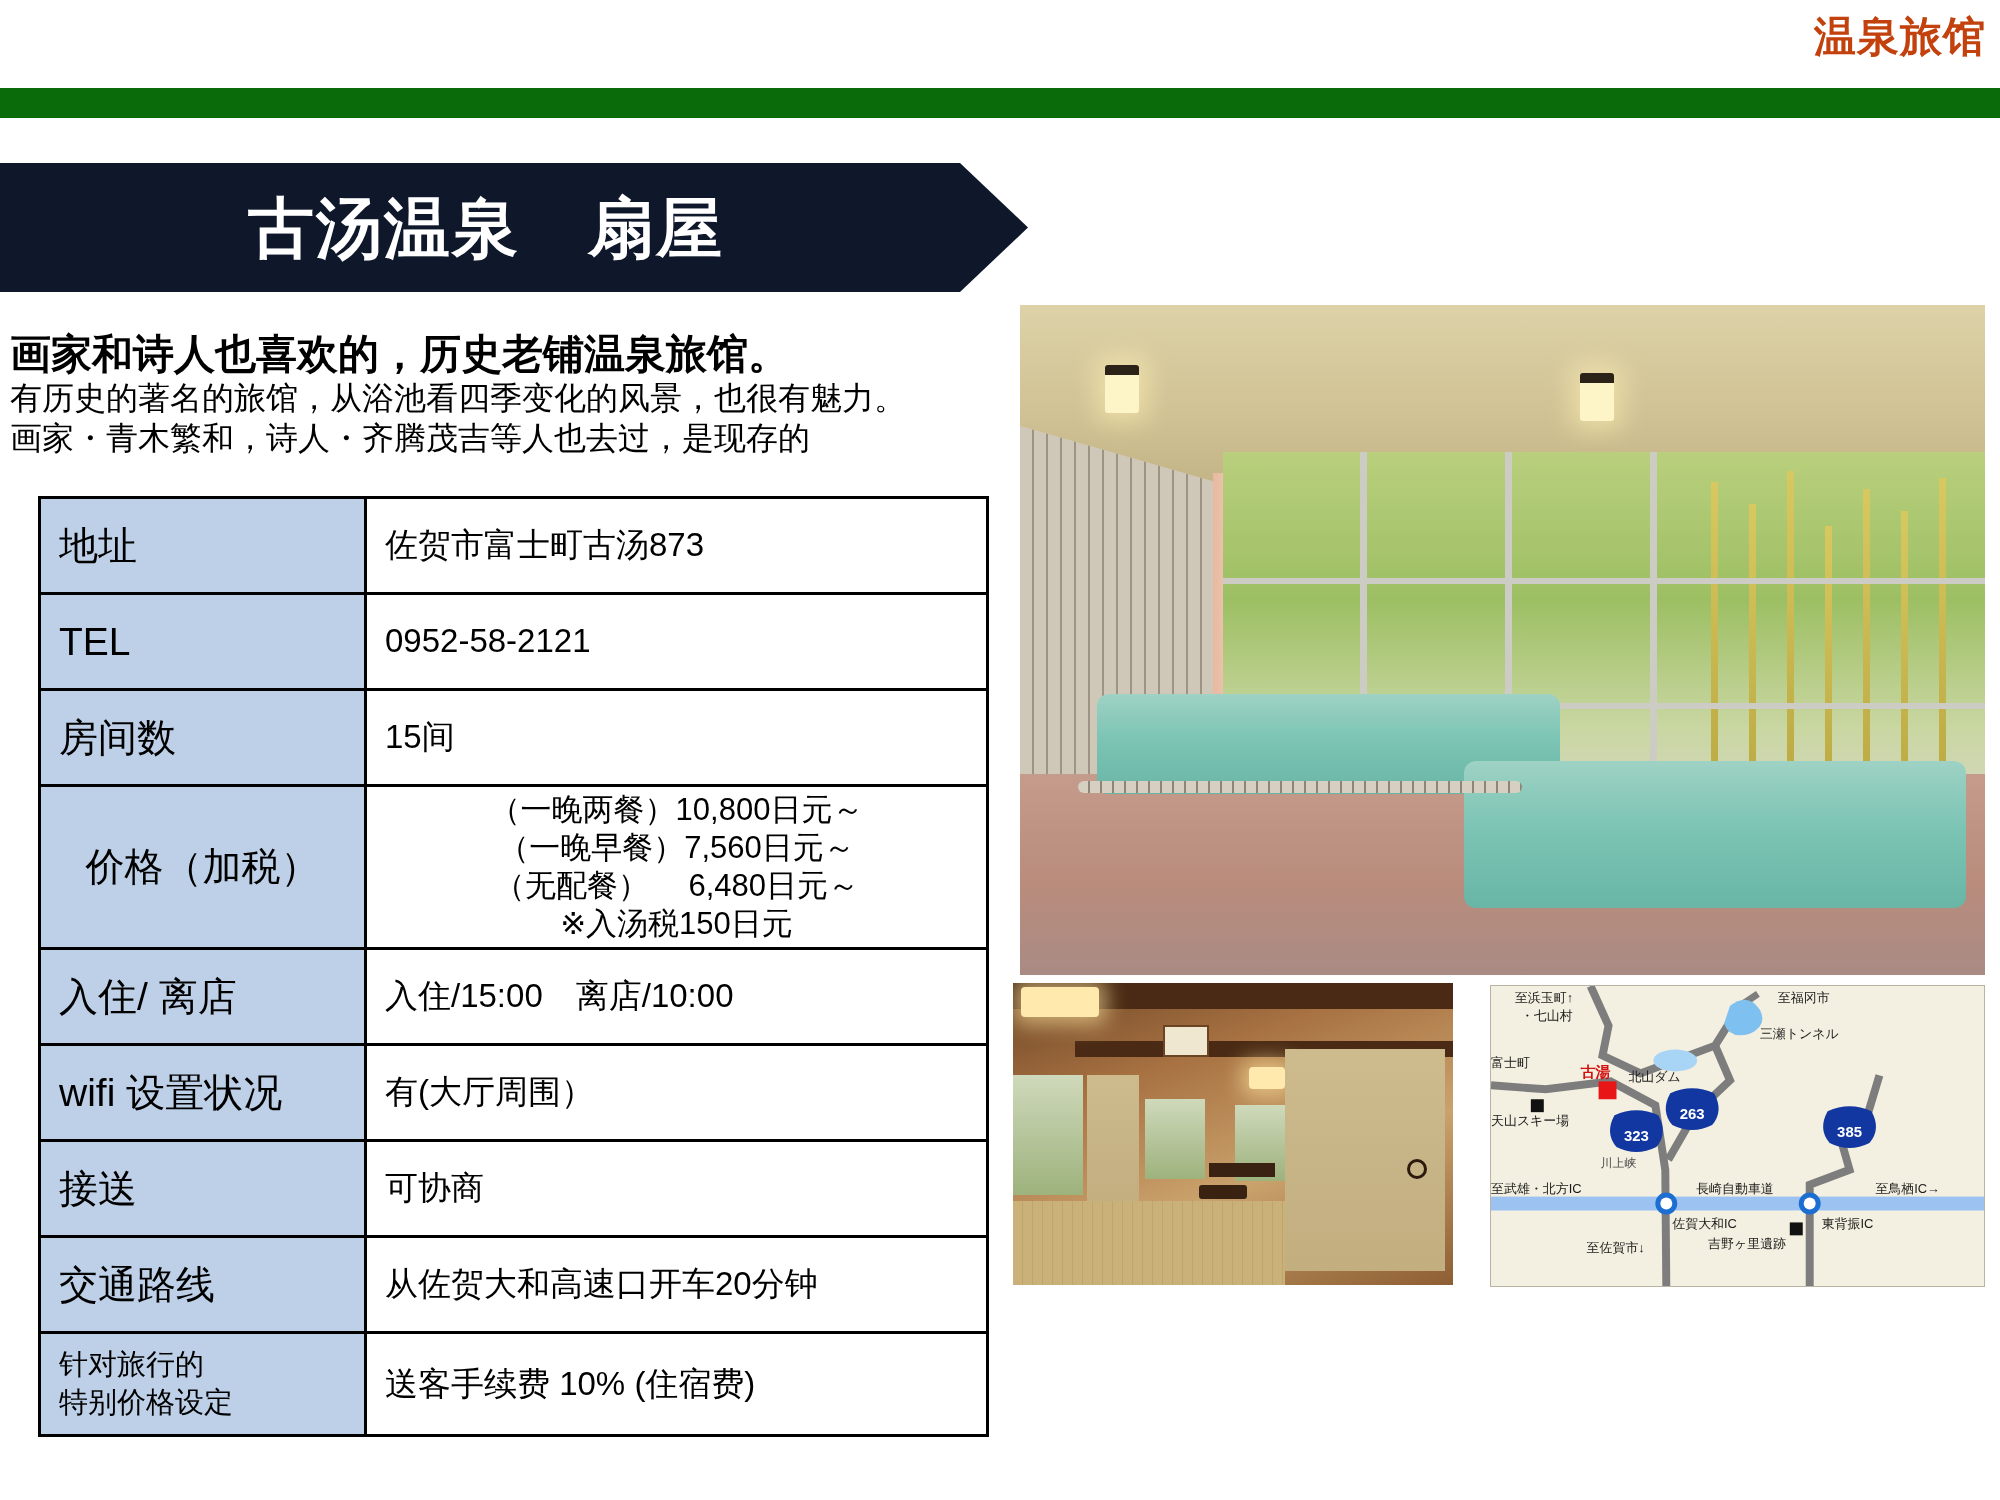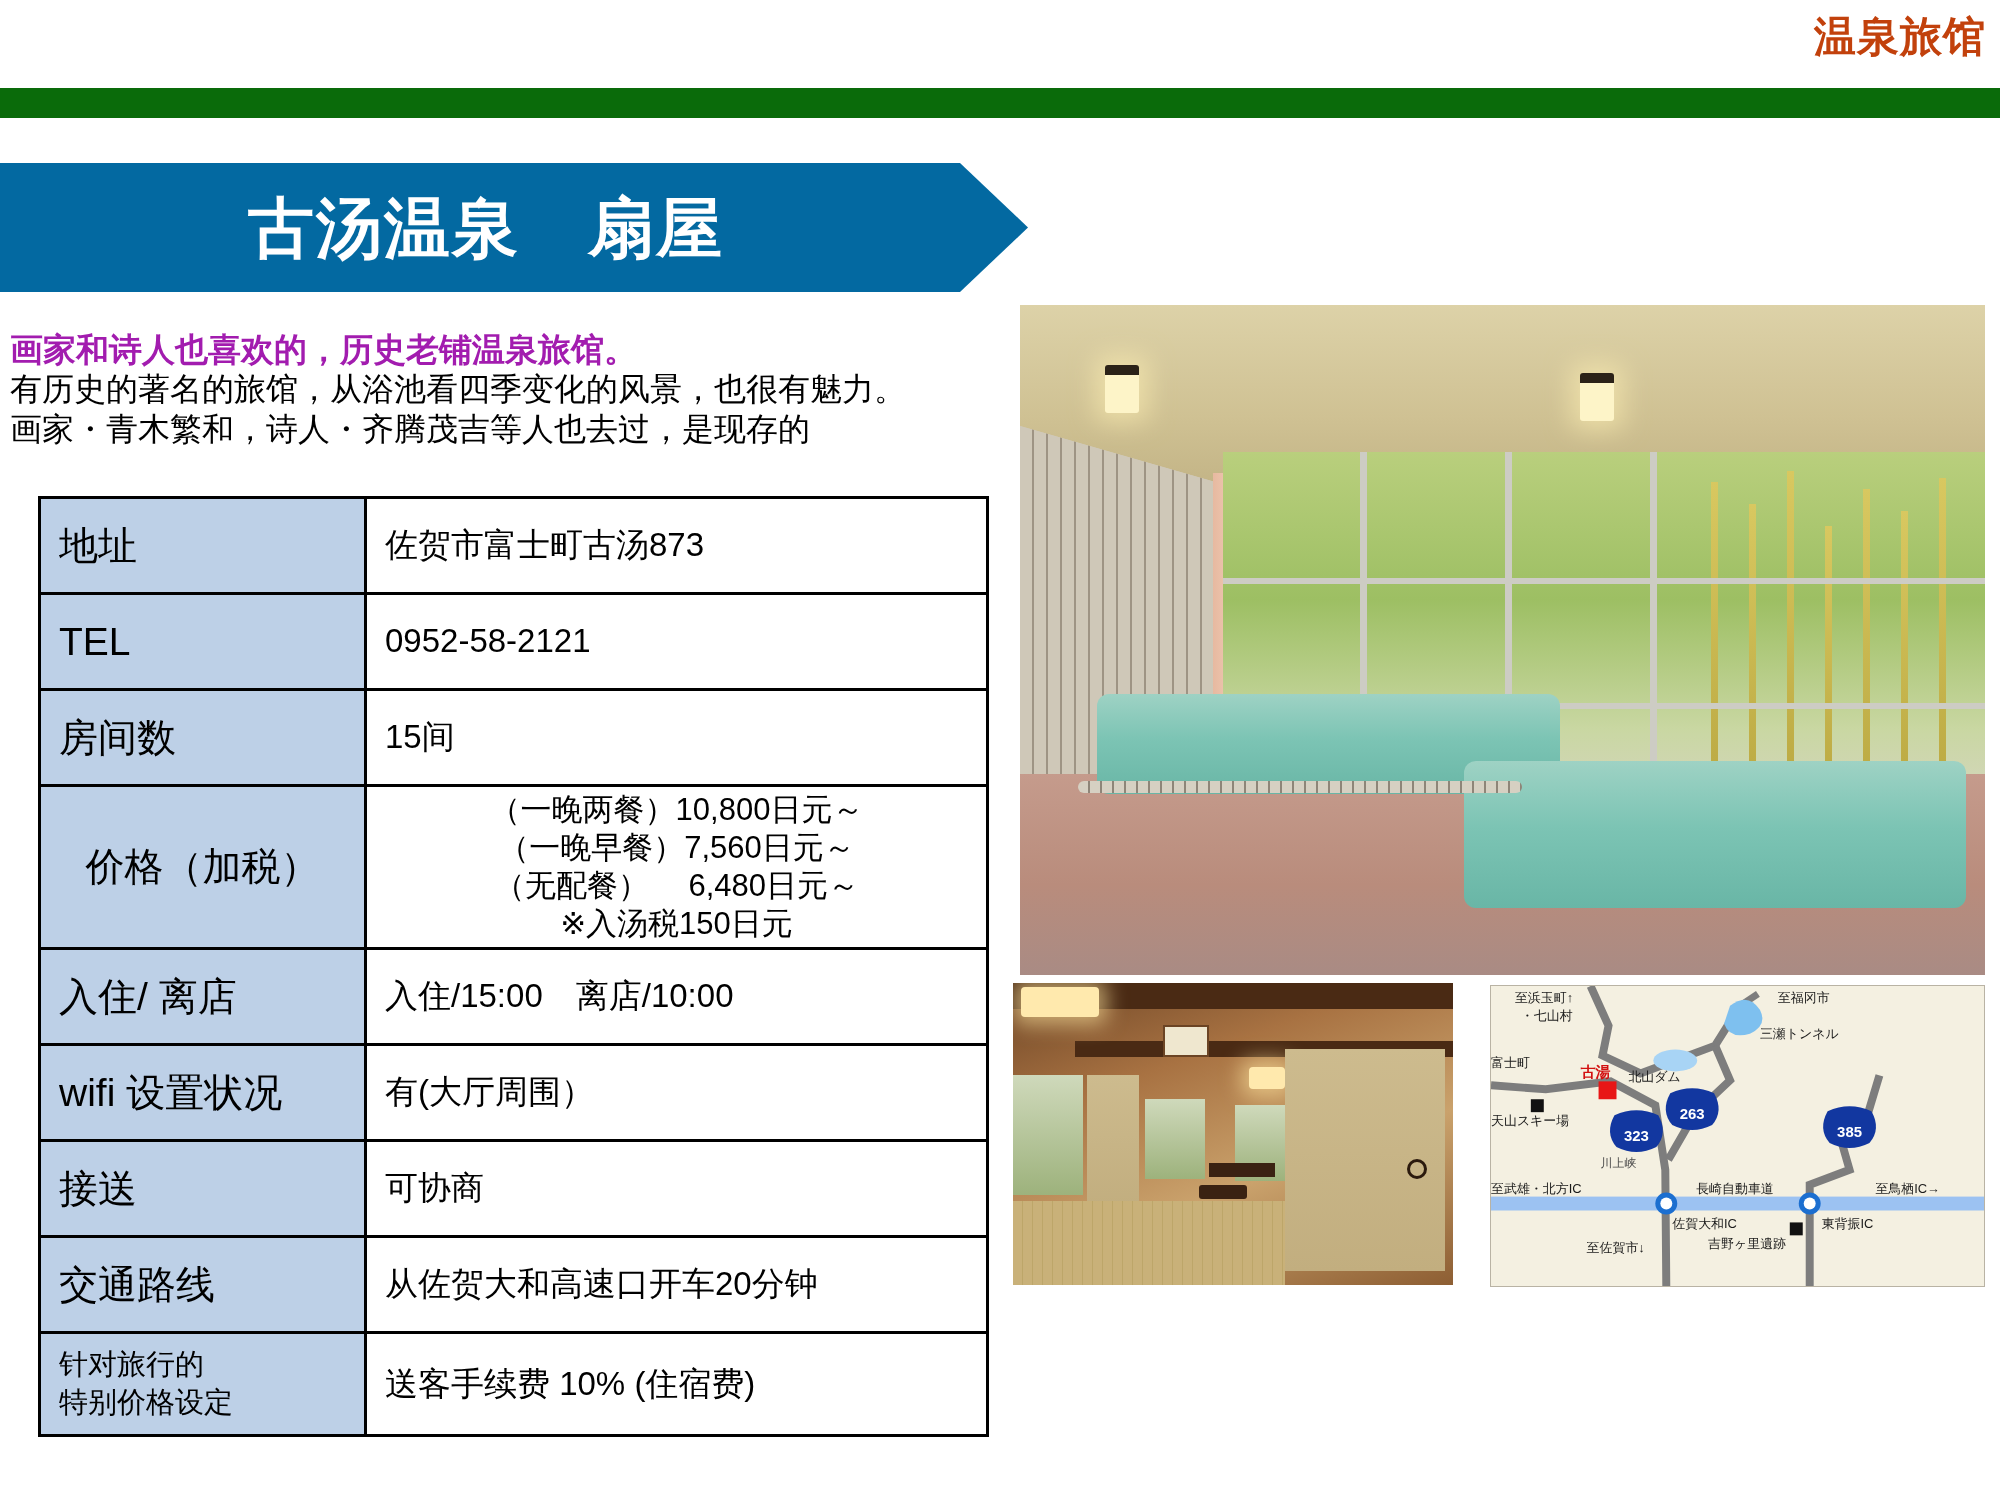--- a/index.html
+++ b/index.html
@@ -27,21 +27,21 @@
     left:0; top:88px;
     width:2000px; height:30px;
     background:#0a6b0a;
   }
 
   
   #title-banner{
     position:absolute;
     left:0; top:163px;
     width:1028px; height:129px;
-    background:#0369a1;
+    background:#0f172a;
     -webkit-clip-path: polygon(0 0, 960px 0, 1028px 50%, 960px 100%, 0 100%);
     clip-path: polygon(0 0, 960px 0, 1028px 50%, 960px 100%, 0 100%);
     display:flex; align-items:center;
   }
   #title-banner-text{
     color:#ffffff;
     font-size:66px;
     font-weight:bold;
     margin-left:248px;
     letter-spacing:2px;
@@ -49,23 +49,23 @@
     white-space:pre;
   }
 
   
   #intro{
     position:absolute;
     left:10px; top:332px;
     width:960px;
   }
   #intro-headline{
-    font-size:33px;
+    font-size:41px;
     font-weight:bold;
-    color:#a21caf;
+    color:#000000;
     line-height:1.12;
     white-space:nowrap;
   }
   .intro-line{
     font-size:32px;
     color:#000000;
     line-height:1.25;
     white-space:nowrap;
   }
 

